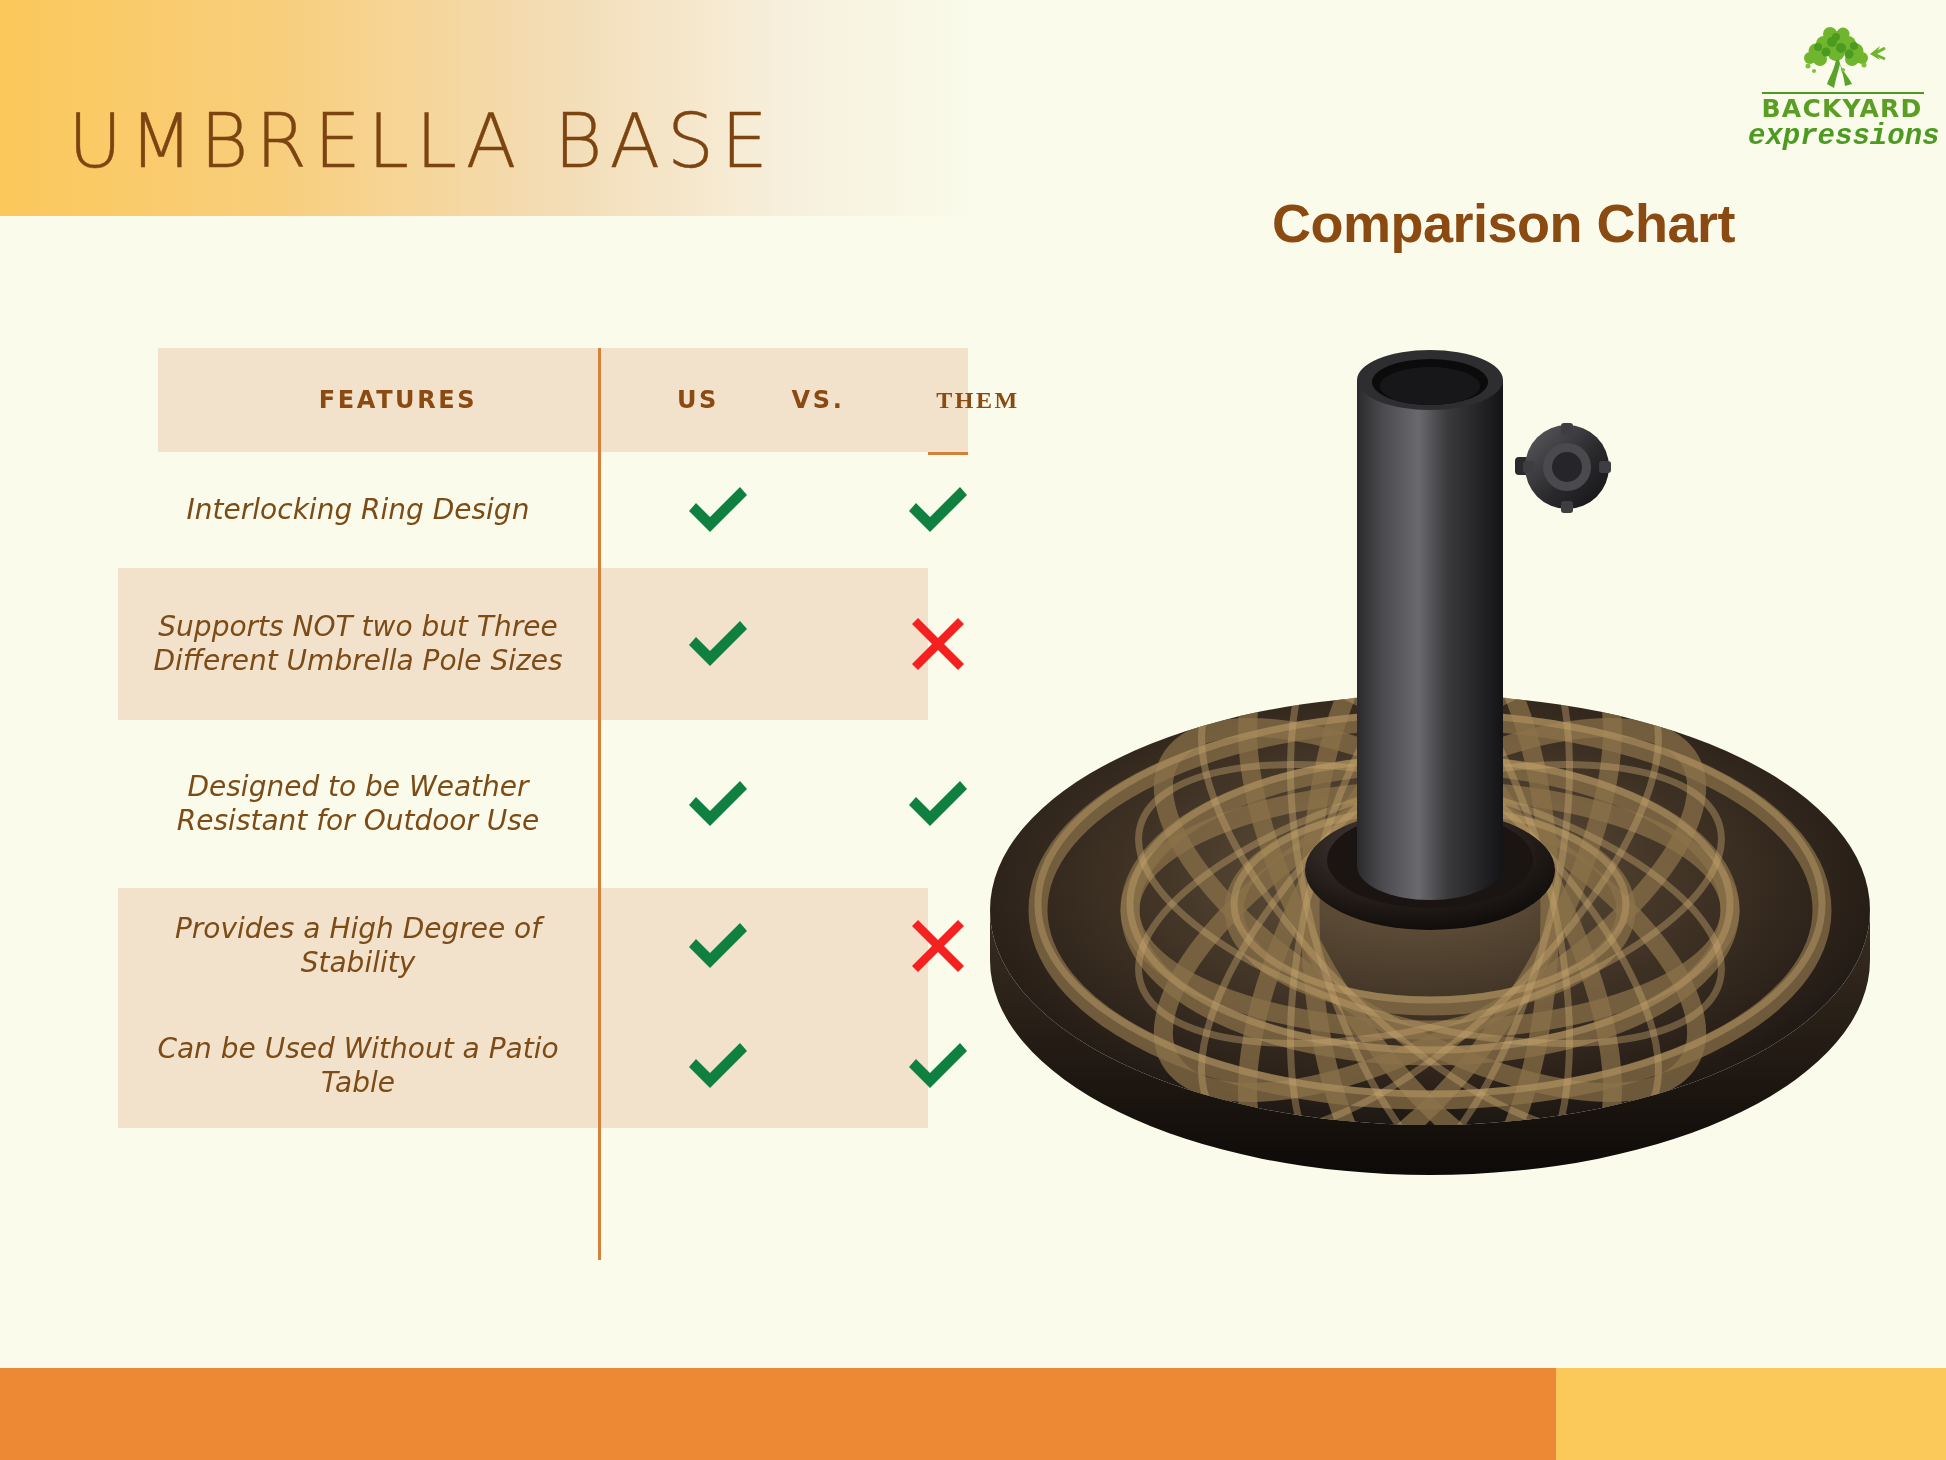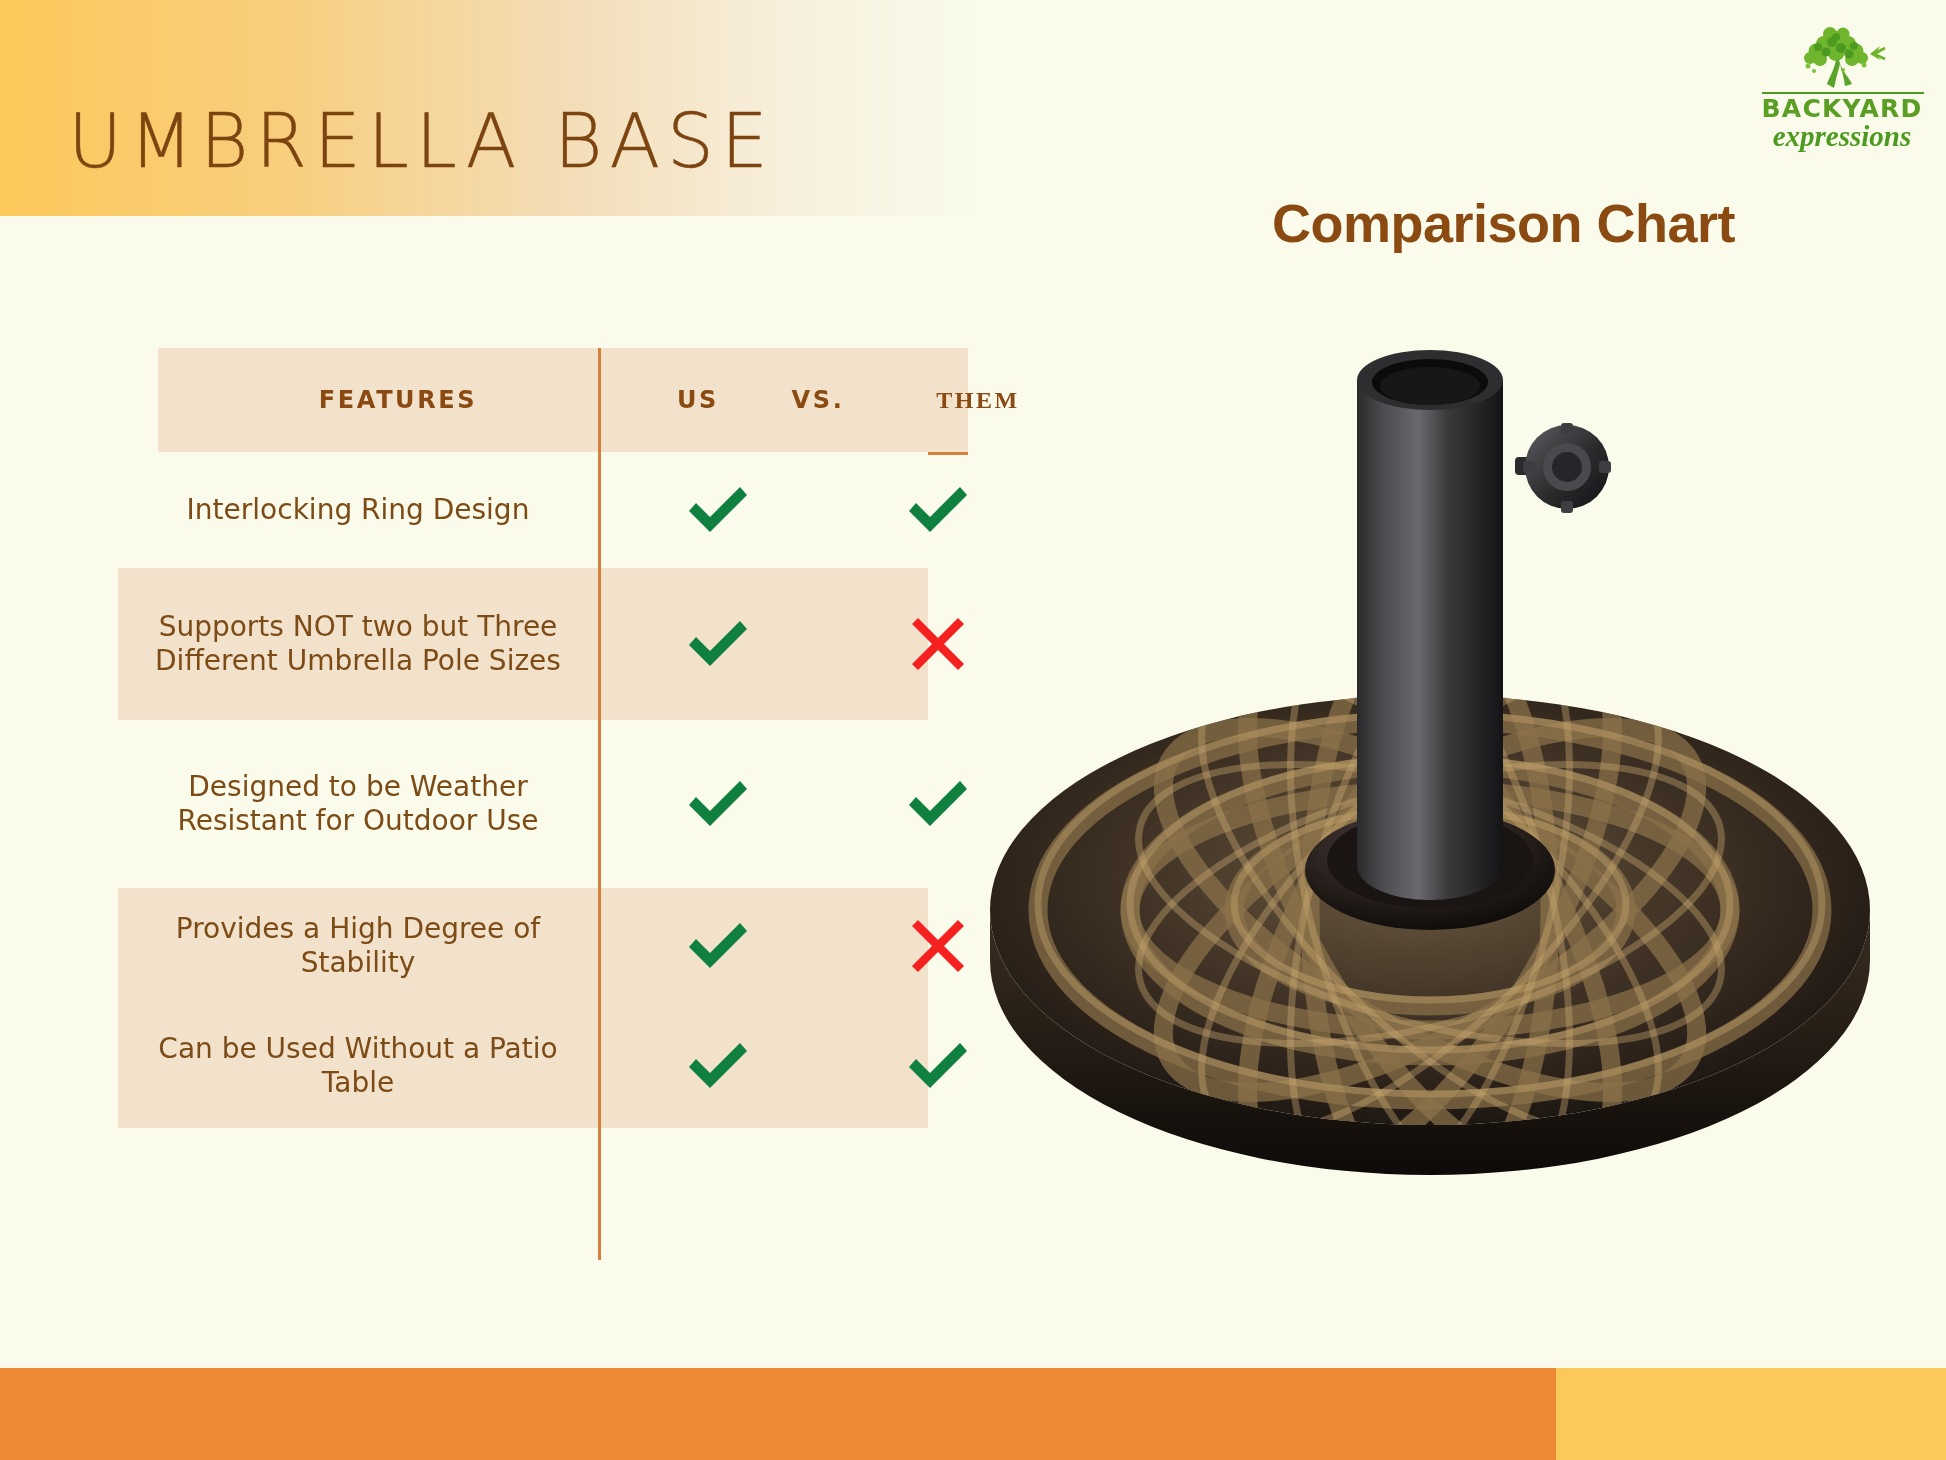--- a/index.html
+++ b/index.html
@@ -41,21 +41,21 @@
     font-size:25px; font-weight:bold; color:#5A9E23;
     letter-spacing:1.2px;
     font-family:"DejaVu Sans", sans-serif;
     line-height:1;
   }
   .logo-sub{
     position:absolute; left:0; top:104px; width:188px;
     text-align:center;
     font-size:29px; color:#4C9A1F;
     font-style:italic; font-weight:bold;
-    font-family:Liberation Serif, serif;
+    font-family:Liberation Mono, monospace;
     line-height:1;
   }
   .logo-rule{
     position:absolute; left:14px; top:74px; width:162px; height:2px;
     background:#4C9A1F;
   }
 
   
   .chart-heading{
     position:absolute; left:1272px; top:196px;
@@ -98,20 +98,21 @@
   .h-them{     left:720px; width:200px;font-family:Liberation Serif, serif; }
 
   .feat{
     position:absolute; left:0; width:480px; top:0; height:100%;
     display:flex; align-items:center; justify-content:center;
     text-align:center;
     padding:0 22px;
     font-size:28px; color:#7C4B16;
     line-height:1.22;
     font-family:"DejaVu Sans", sans-serif;
+    font-style:italic;
   }
   .mark{
     position:absolute; top:0; height:100%;
     display:flex; align-items:center; justify-content:center;
   }
   .m-us{   left:480px; width:240px; }
   .m-them: {}
   .m-them{ left:720px; width:200px; }
 
   

